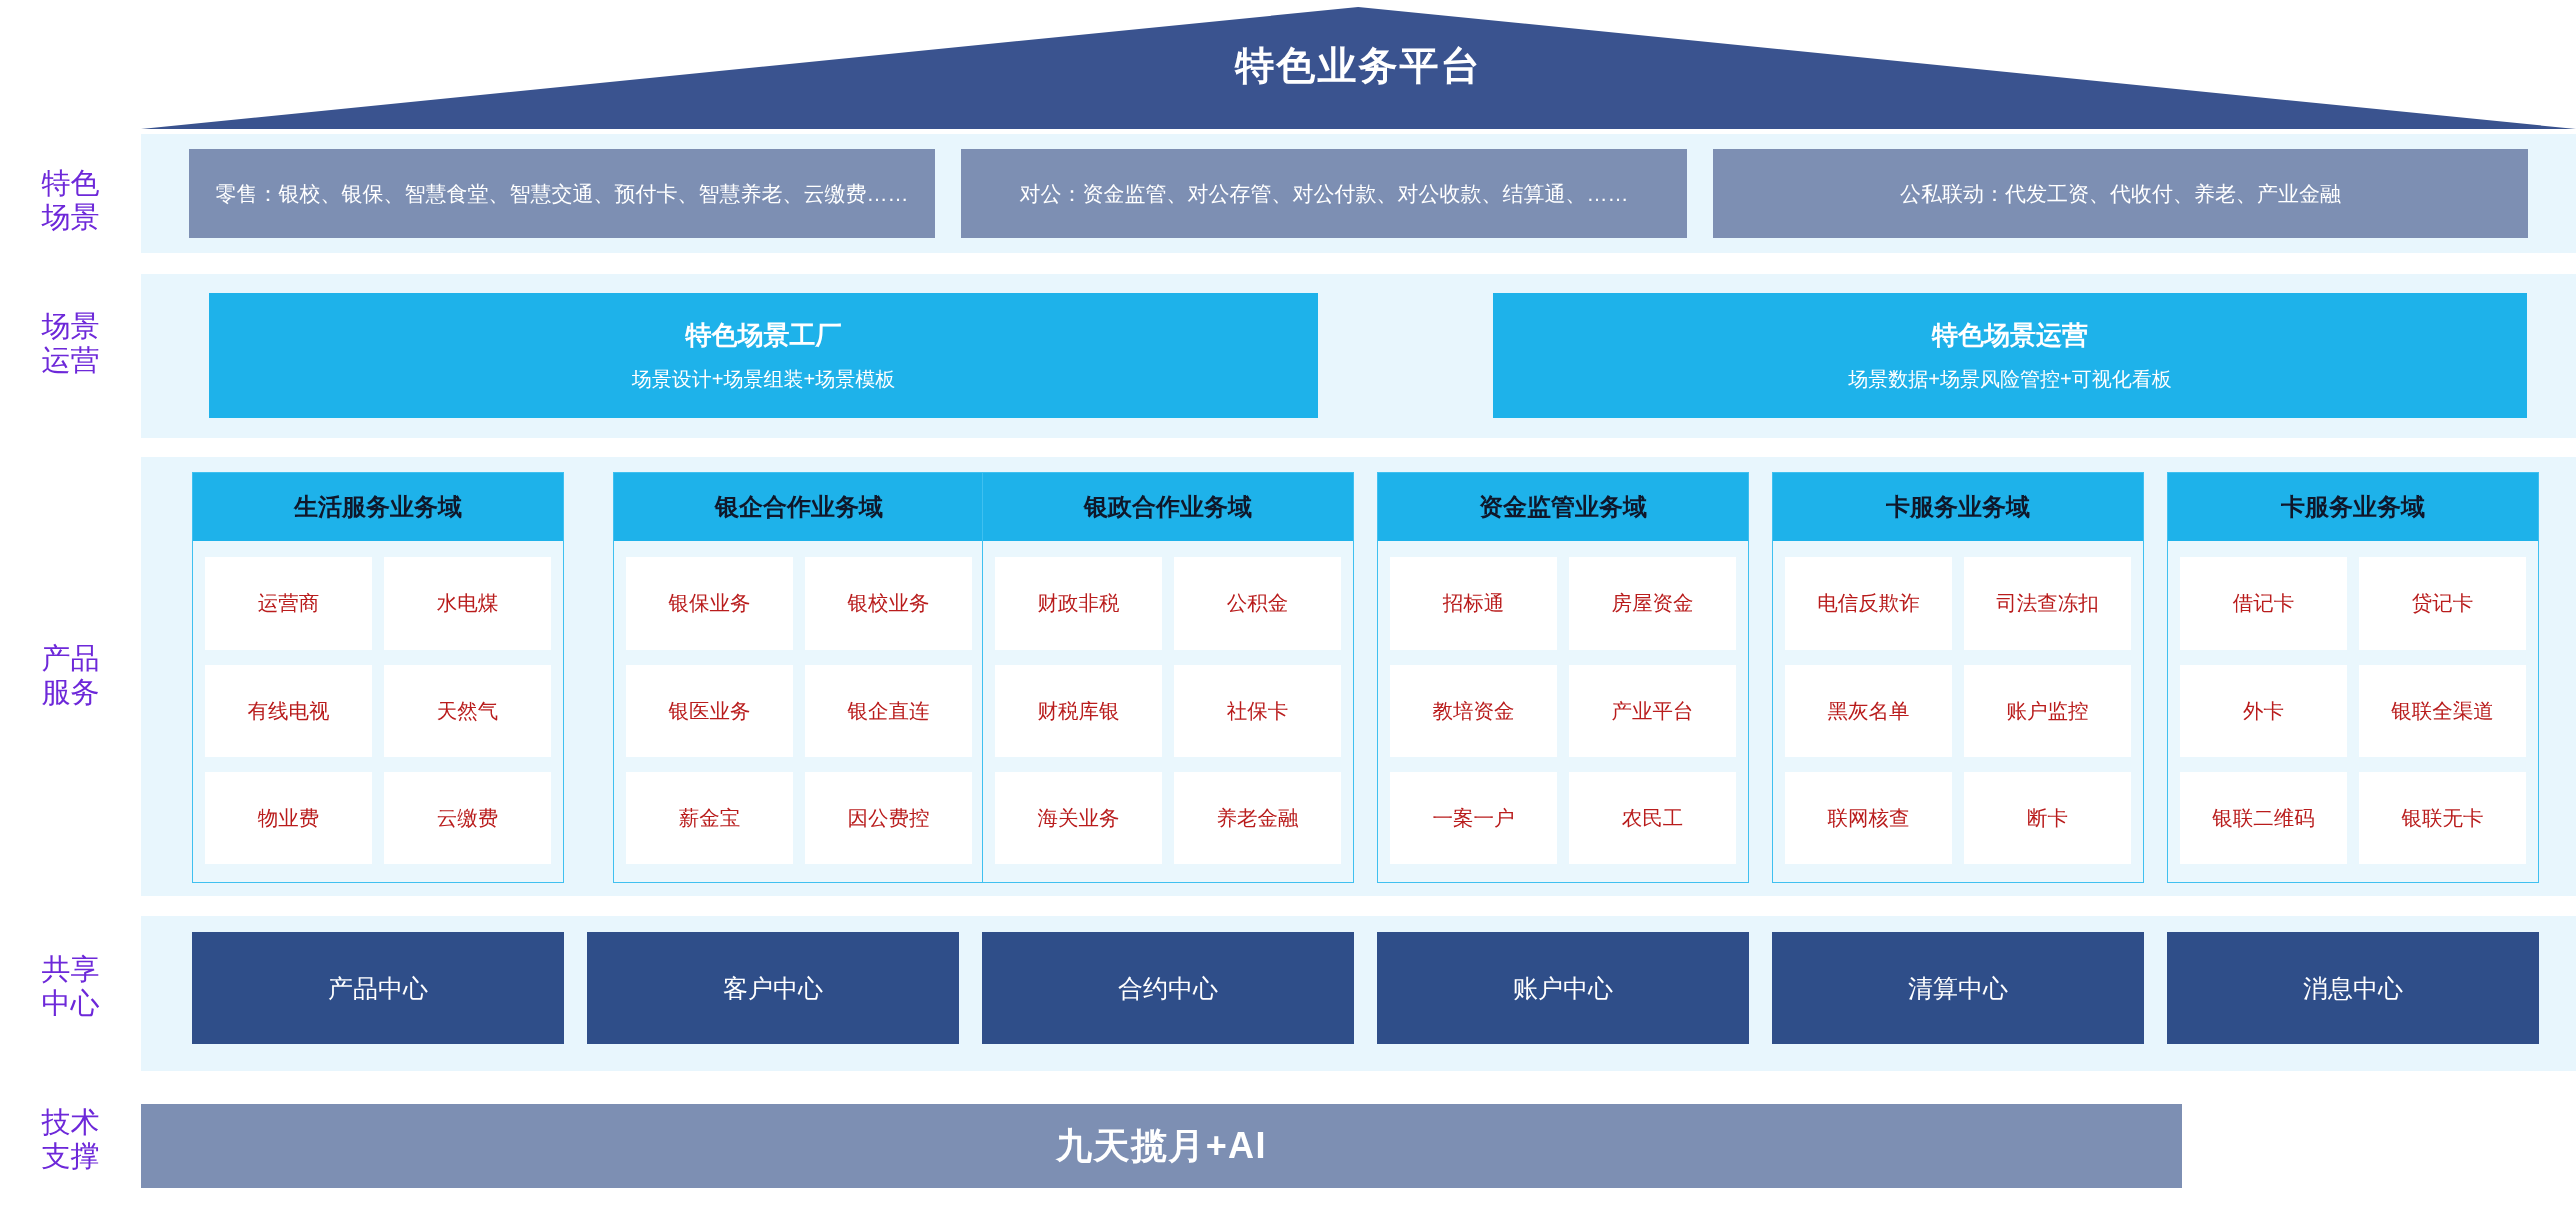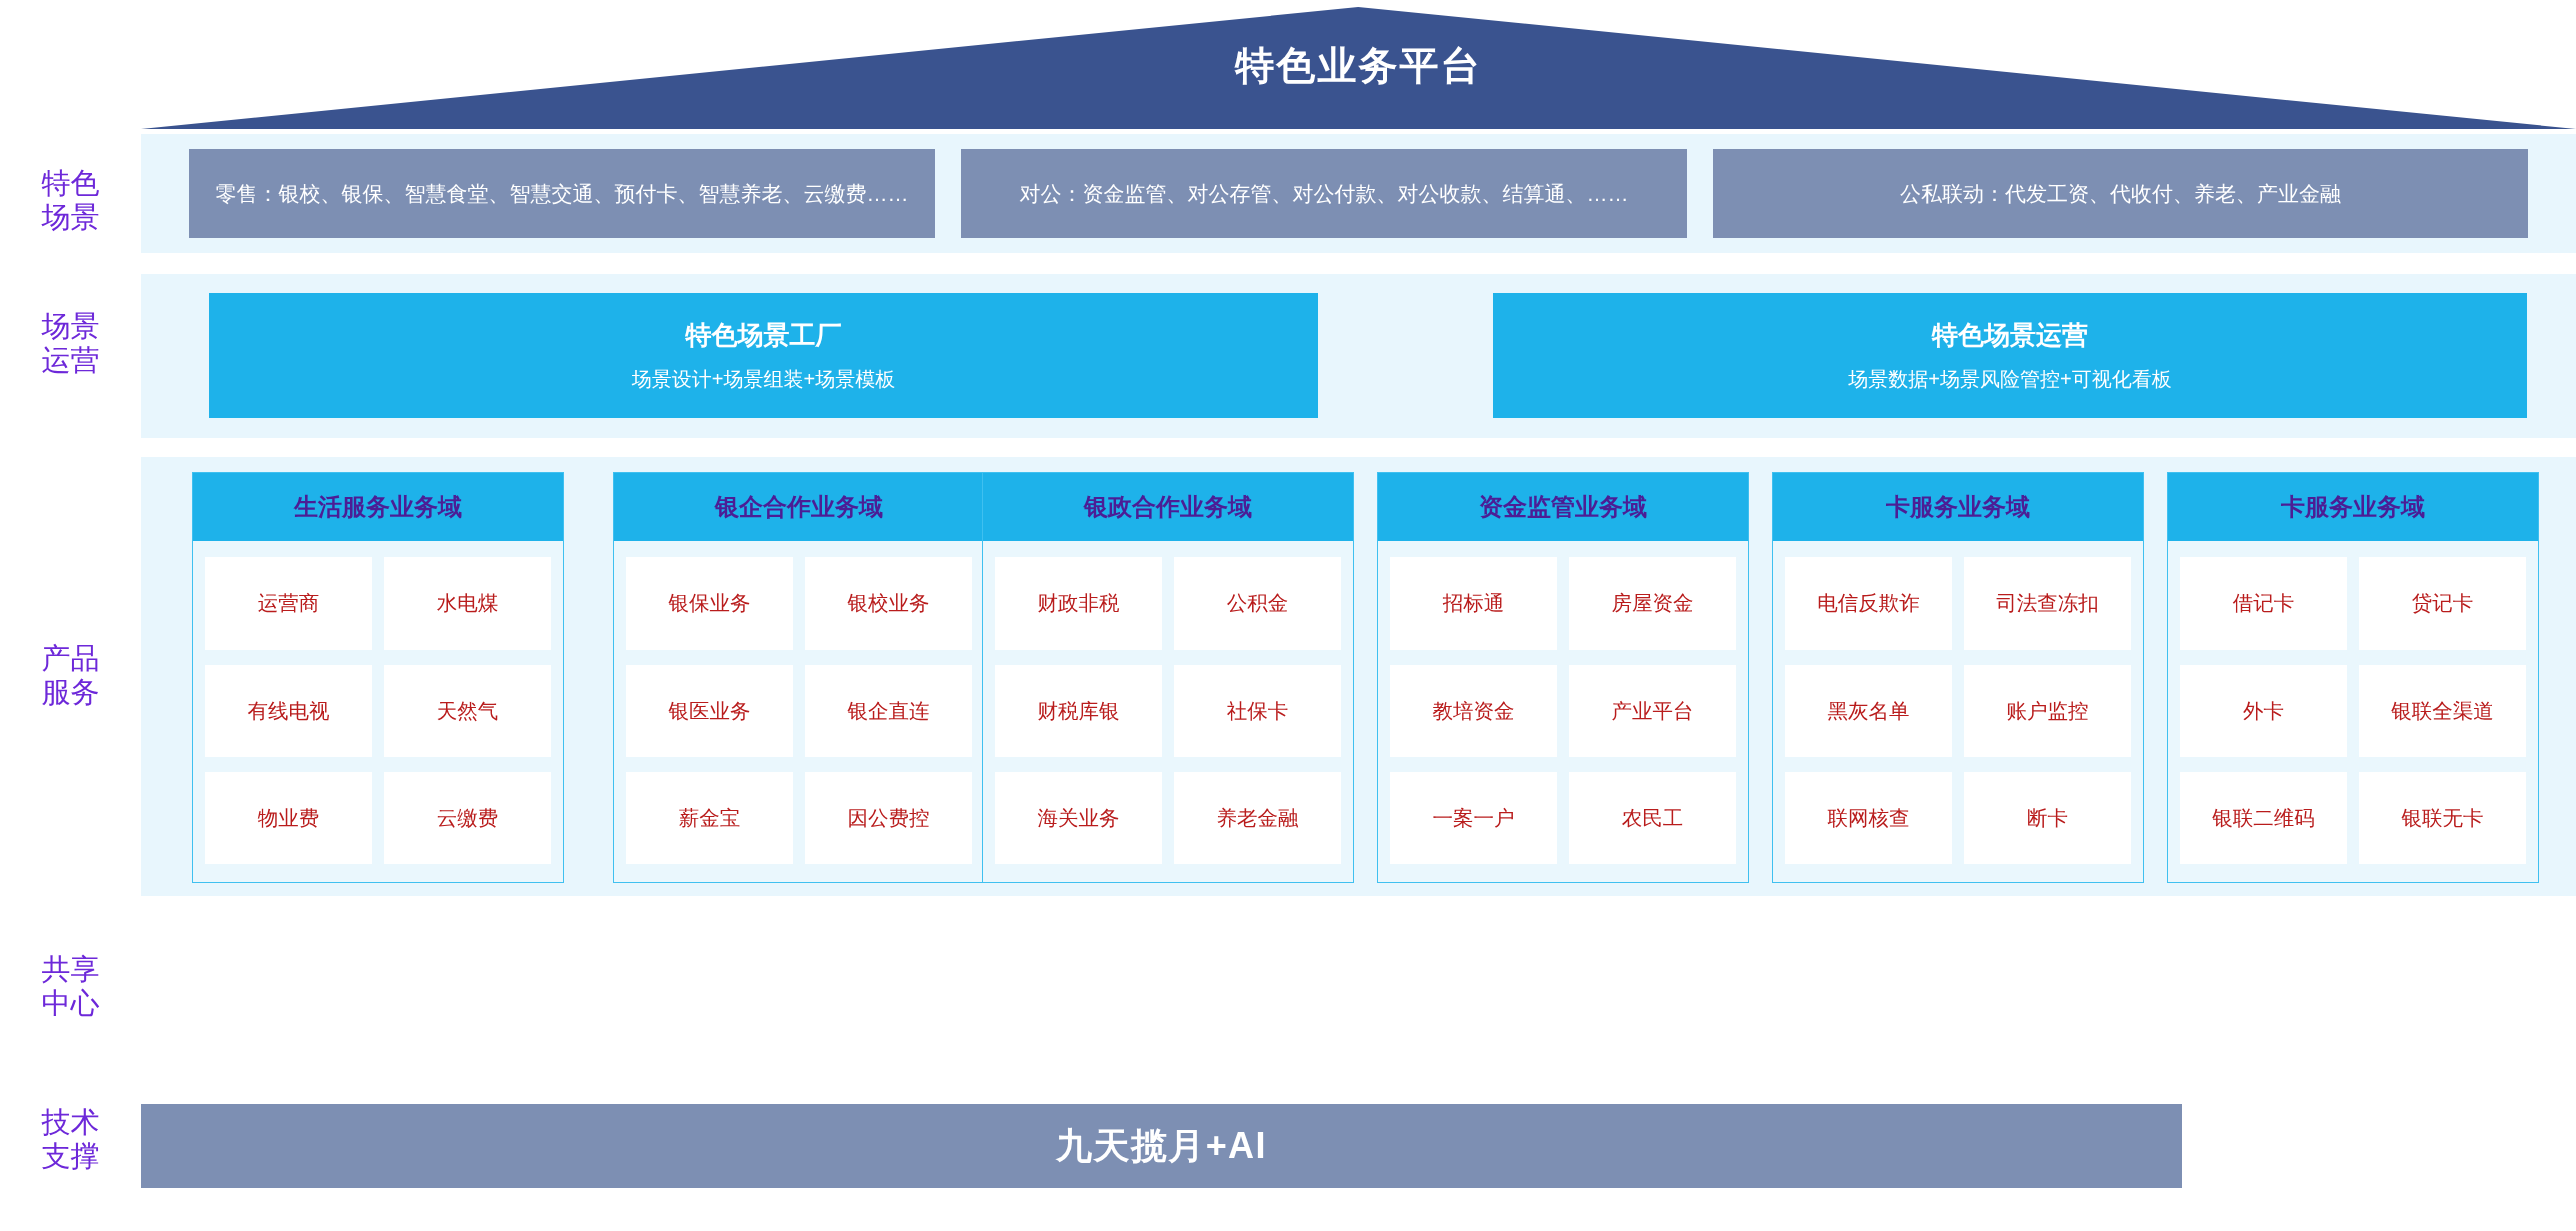--- a/index.html
+++ b/index.html
@@ -81,21 +81,21 @@
   .band-prod { top: 457px; height: 439px; }
   .domain-col {
     position: absolute; top: 15px; width: 372px; height: 411px;
     border: 1.4px solid #3fc0f0;
     background: #eaf7fd;
     display: flex; flex-direction: column;
   }
   .domain-head {
     height: 68px; flex: 0 0 68px;
     background: #1eb2ea;
-    color: #4c1d95;
+    color: #0f172a;
     font-size: 24px; font-weight: bold;
     display: flex; align-items: center; justify-content: center;
   }
   .domain-grid {
     flex: 1;
     display: grid;
     grid-template-columns: 1fr 1fr;
     grid-template-rows: 1fr 1fr 1fr;
     gap: 15px 12.3px;
     padding: 16.4px 12.3px 18px 12.3px;
@@ -279,17 +279,25 @@
         <div class="domain-cell">
             <div>银联</div>
             <div>二维码</div>
           </div>
         <div class="domain-cell">银联无卡</div>
       </div>
     </div>
 
   </div>
 
+  <div class="band band-share">
+    <div class="share-box sh1">产品中心</div>
+    <div class="share-box sh2">客户中心</div>
+    <div class="share-box sh3">合约中心</div>
+    <div class="share-box sh4">账户中心</div>
+    <div class="share-box sh5">清算中心</div>
+    <div class="share-box sh6">消息中心</div>
+  </div>
 
   <div class="tech-bar">九天揽月+AI</div>
 
 </div>
 
 
 </body></html>

